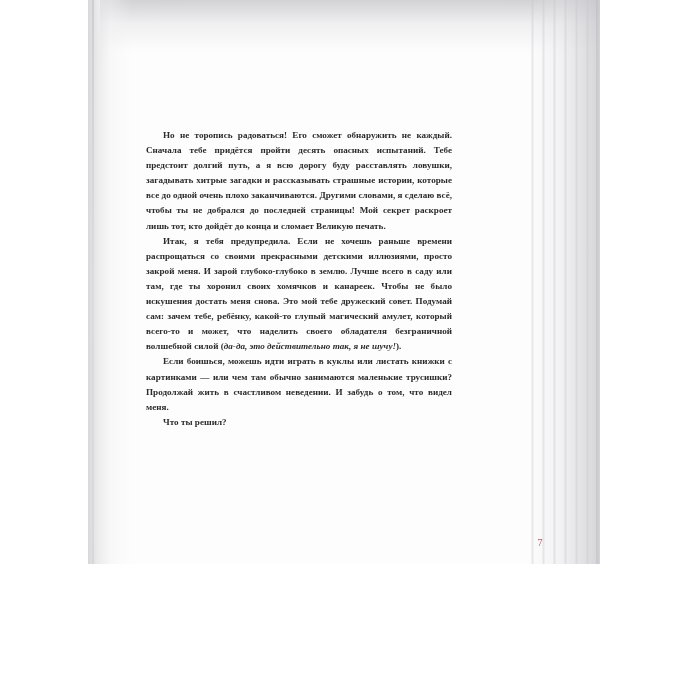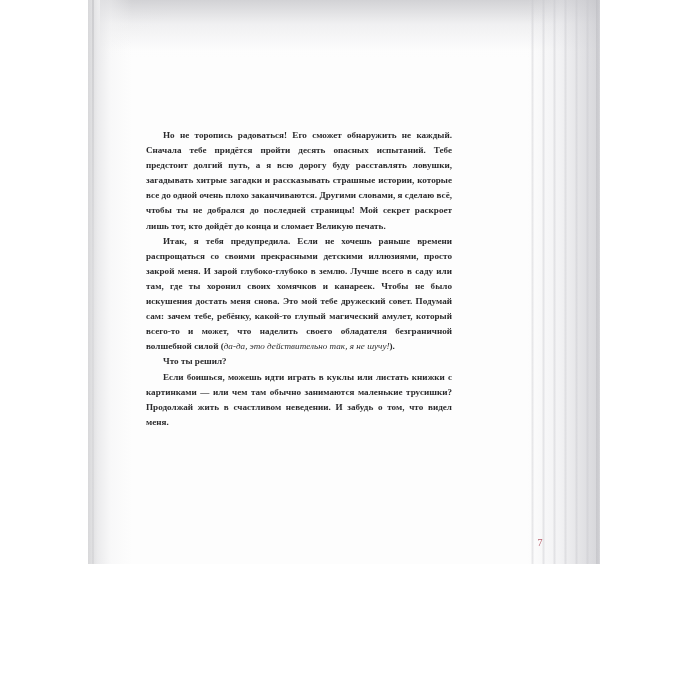--- a/index.html
+++ b/index.html
@@ -168,21 +168,21 @@
     line-height: 15.1px;
     color: #2b2b2d;
     text-align: justify;
     text-indent: 17px;
     hyphens: manual;
     letter-spacing: 0.02px;
     font-weight: 600;
   }
   .body-par .it {
     font-style: italic;
-    font-weight: 400;
+    font-weight: 700;
   }
   .par-gap {
     height: 15px;
   }
 
   
   .turn-line {
     position: absolute;
     left: 146px;
     top: 556px;
@@ -227,24 +227,24 @@
   <div class="scuff"></div>
   <div class="bottom-smudge"></div>
   <div class="bottom-edge-line"></div>
 
   <div class="text-column">
 
     <p class="body-par">Но не торопись радоваться! Его сможет обнаружить не каждый. Сначала тебе придётся пройти десять опасных испытаний. Тебе предстоит долгий путь, а я всю дорогу буду расставлять ловушки, загадывать хитрые загадки и рассказывать страшные истории, которые все до одной очень плохо заканчиваются. Другими словами, я сделаю всё, чтобы ты не добрался до последней страницы! Мой секрет раскроет лишь тот, кто дойдёт до конца и сломает Великую печать.</p>
 
     <p class="body-par"><span>Итак, я тебя предупредила. Если не хочешь раньше времени распрощаться со своими прекрасными детскими иллюзиями, просто закрой меня. И зарой глубоко-глубоко в землю. Лучше всего в саду или там, где ты хоронил своих хомячков и канареек. Чтобы не было искушения достать меня снова. Это мой тебе дружеский совет. Подумай сам: зачем тебе, ребёнку, какой-то глупый магический амулет, который всего-то и может, что наделить своего обладателя безграничной волшебной силой (</span><span class="it">да-да, это действительно так, я не шучу!</span><span>).</span></p>
 
+    <p class="body-par">Если боишься, можешь идти играть в куклы или листать книжки с картинками — или чем там обычно занимаются маленькие трусишки? Продолжай жить в счастливом неведении. И забудь о том, что видел меня.</p>
+
     <p class="body-par">Что ты решил?</p>
 
-    <p class="body-par">Если боишься, можешь идти играть в куклы или листать книжки с картинками — или чем там обычно занимаются маленькие трусишки? Продолжай жить в счастливом неведении. И забудь о том, что видел меня.</p>
-
     <div class="par-gap"></div>
 
   </div>
 
   <div class="turn-line">то переверни страницу!</div>
 
   <div class="page-number">7</div>
 
 </div>
 

